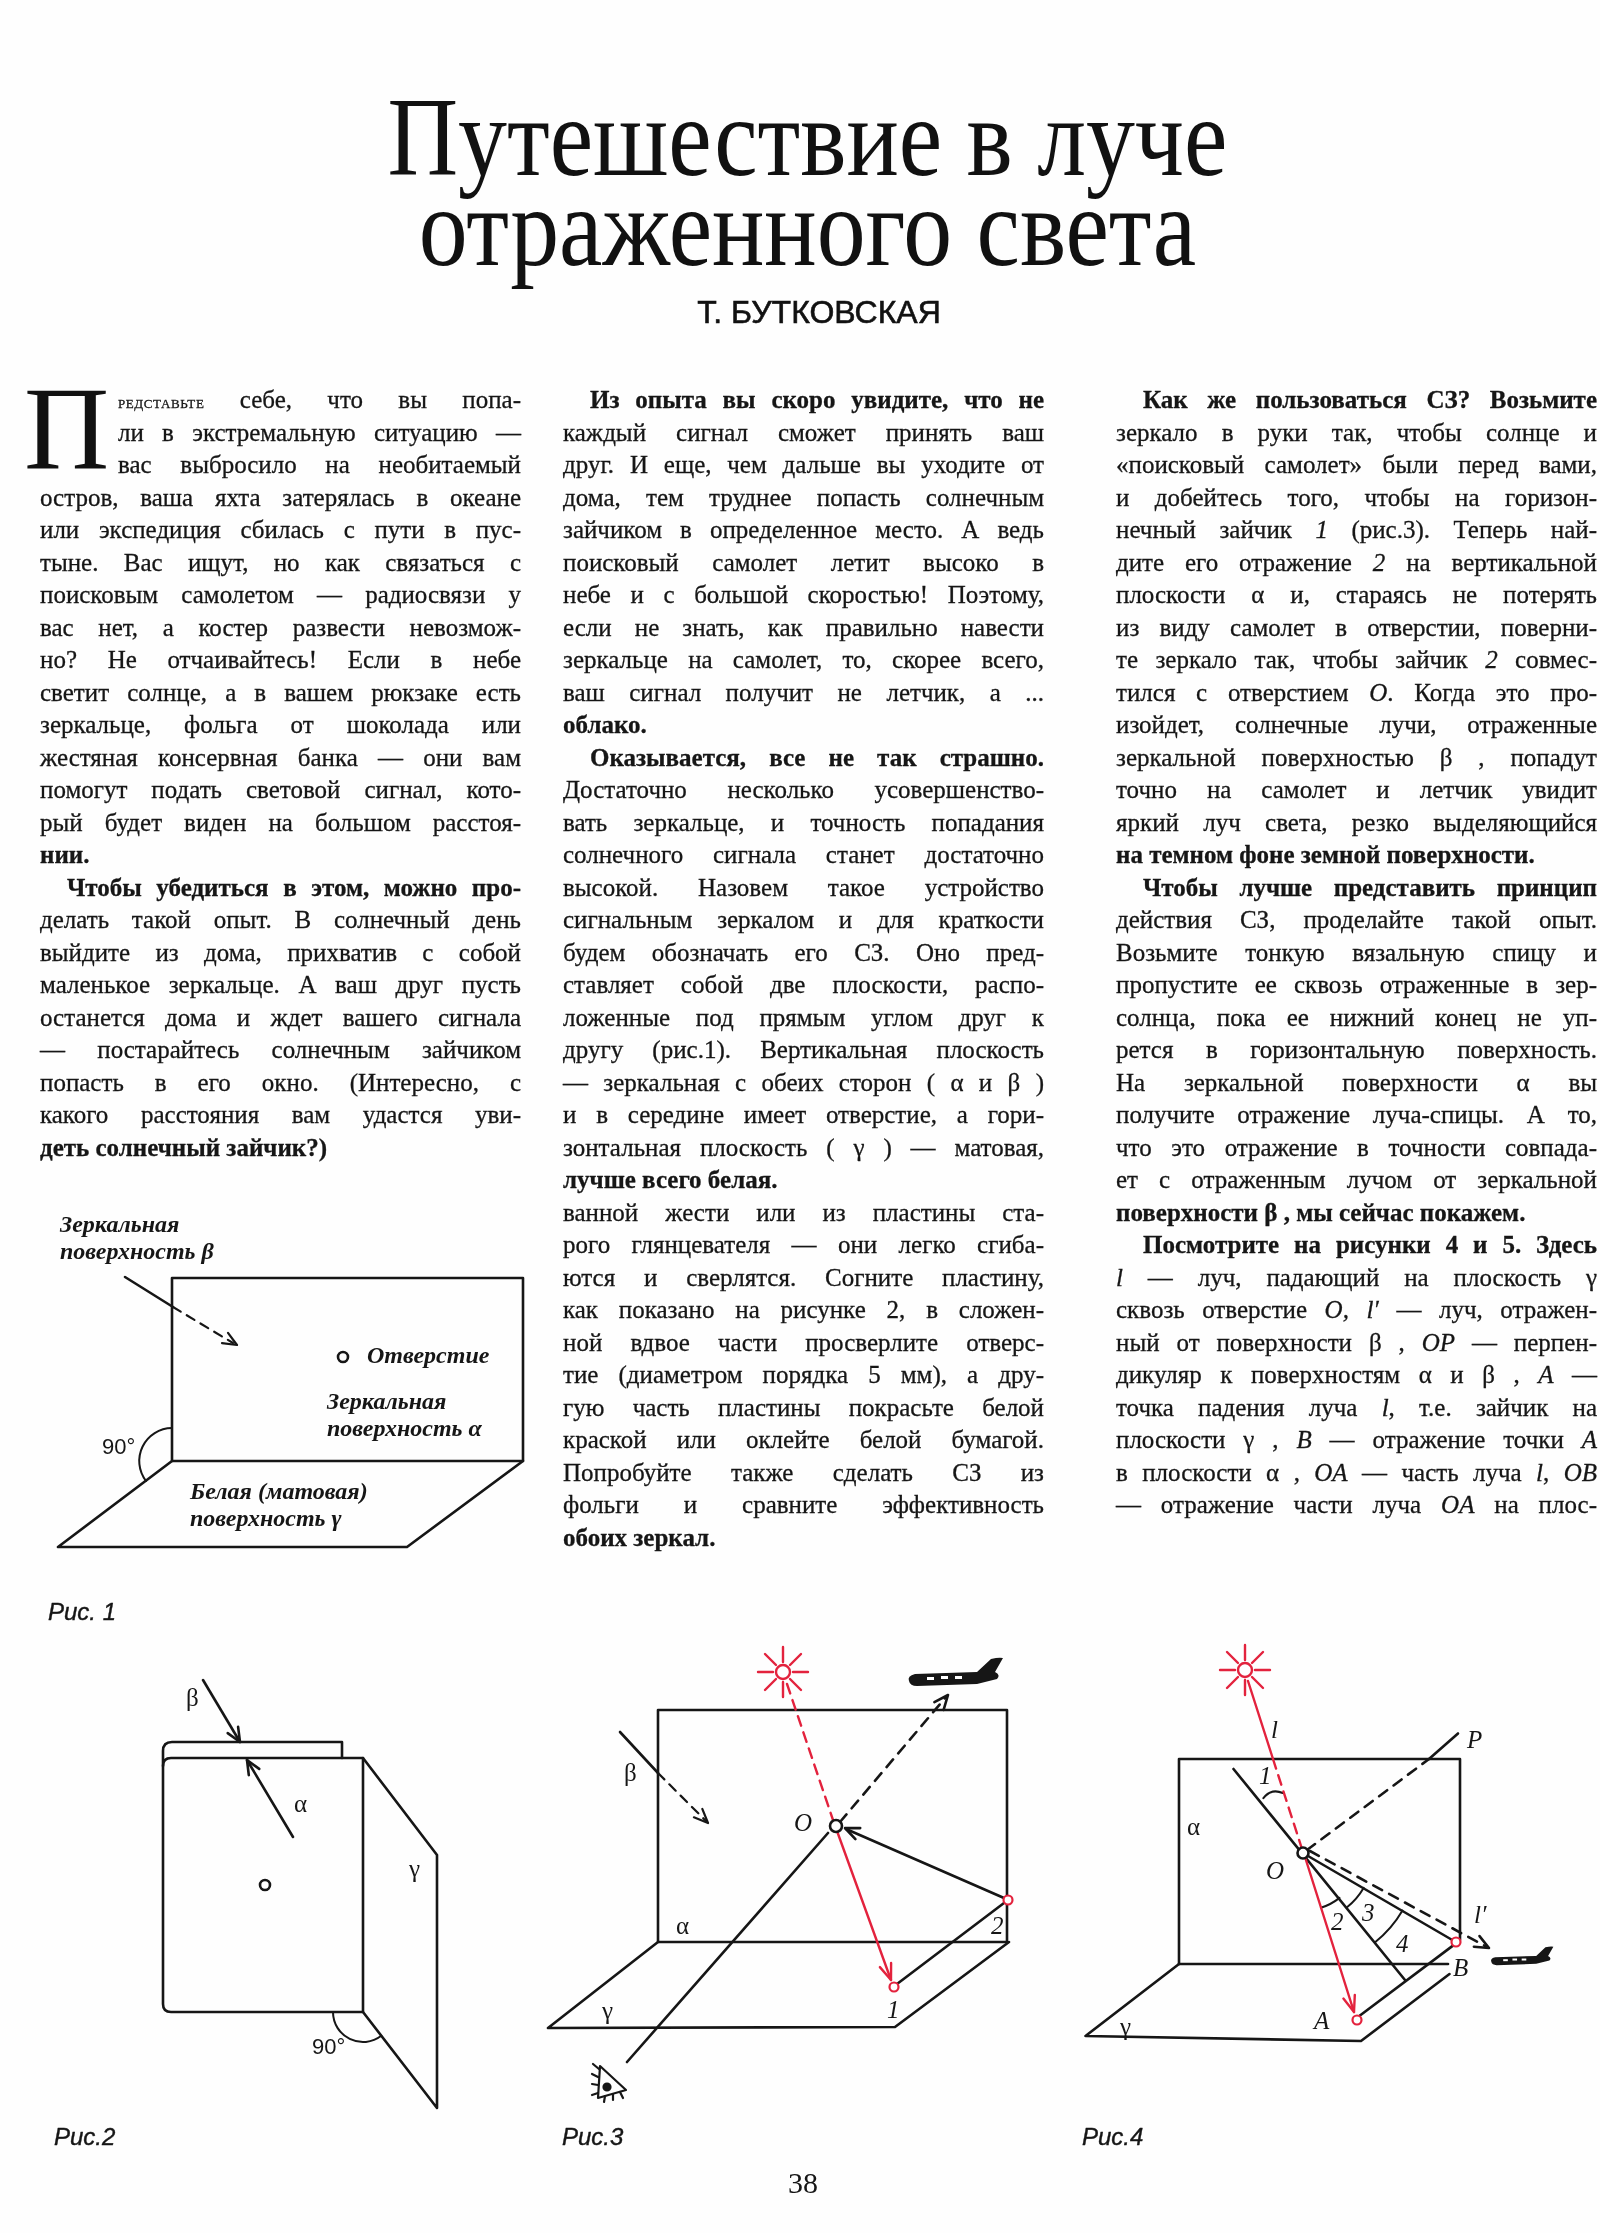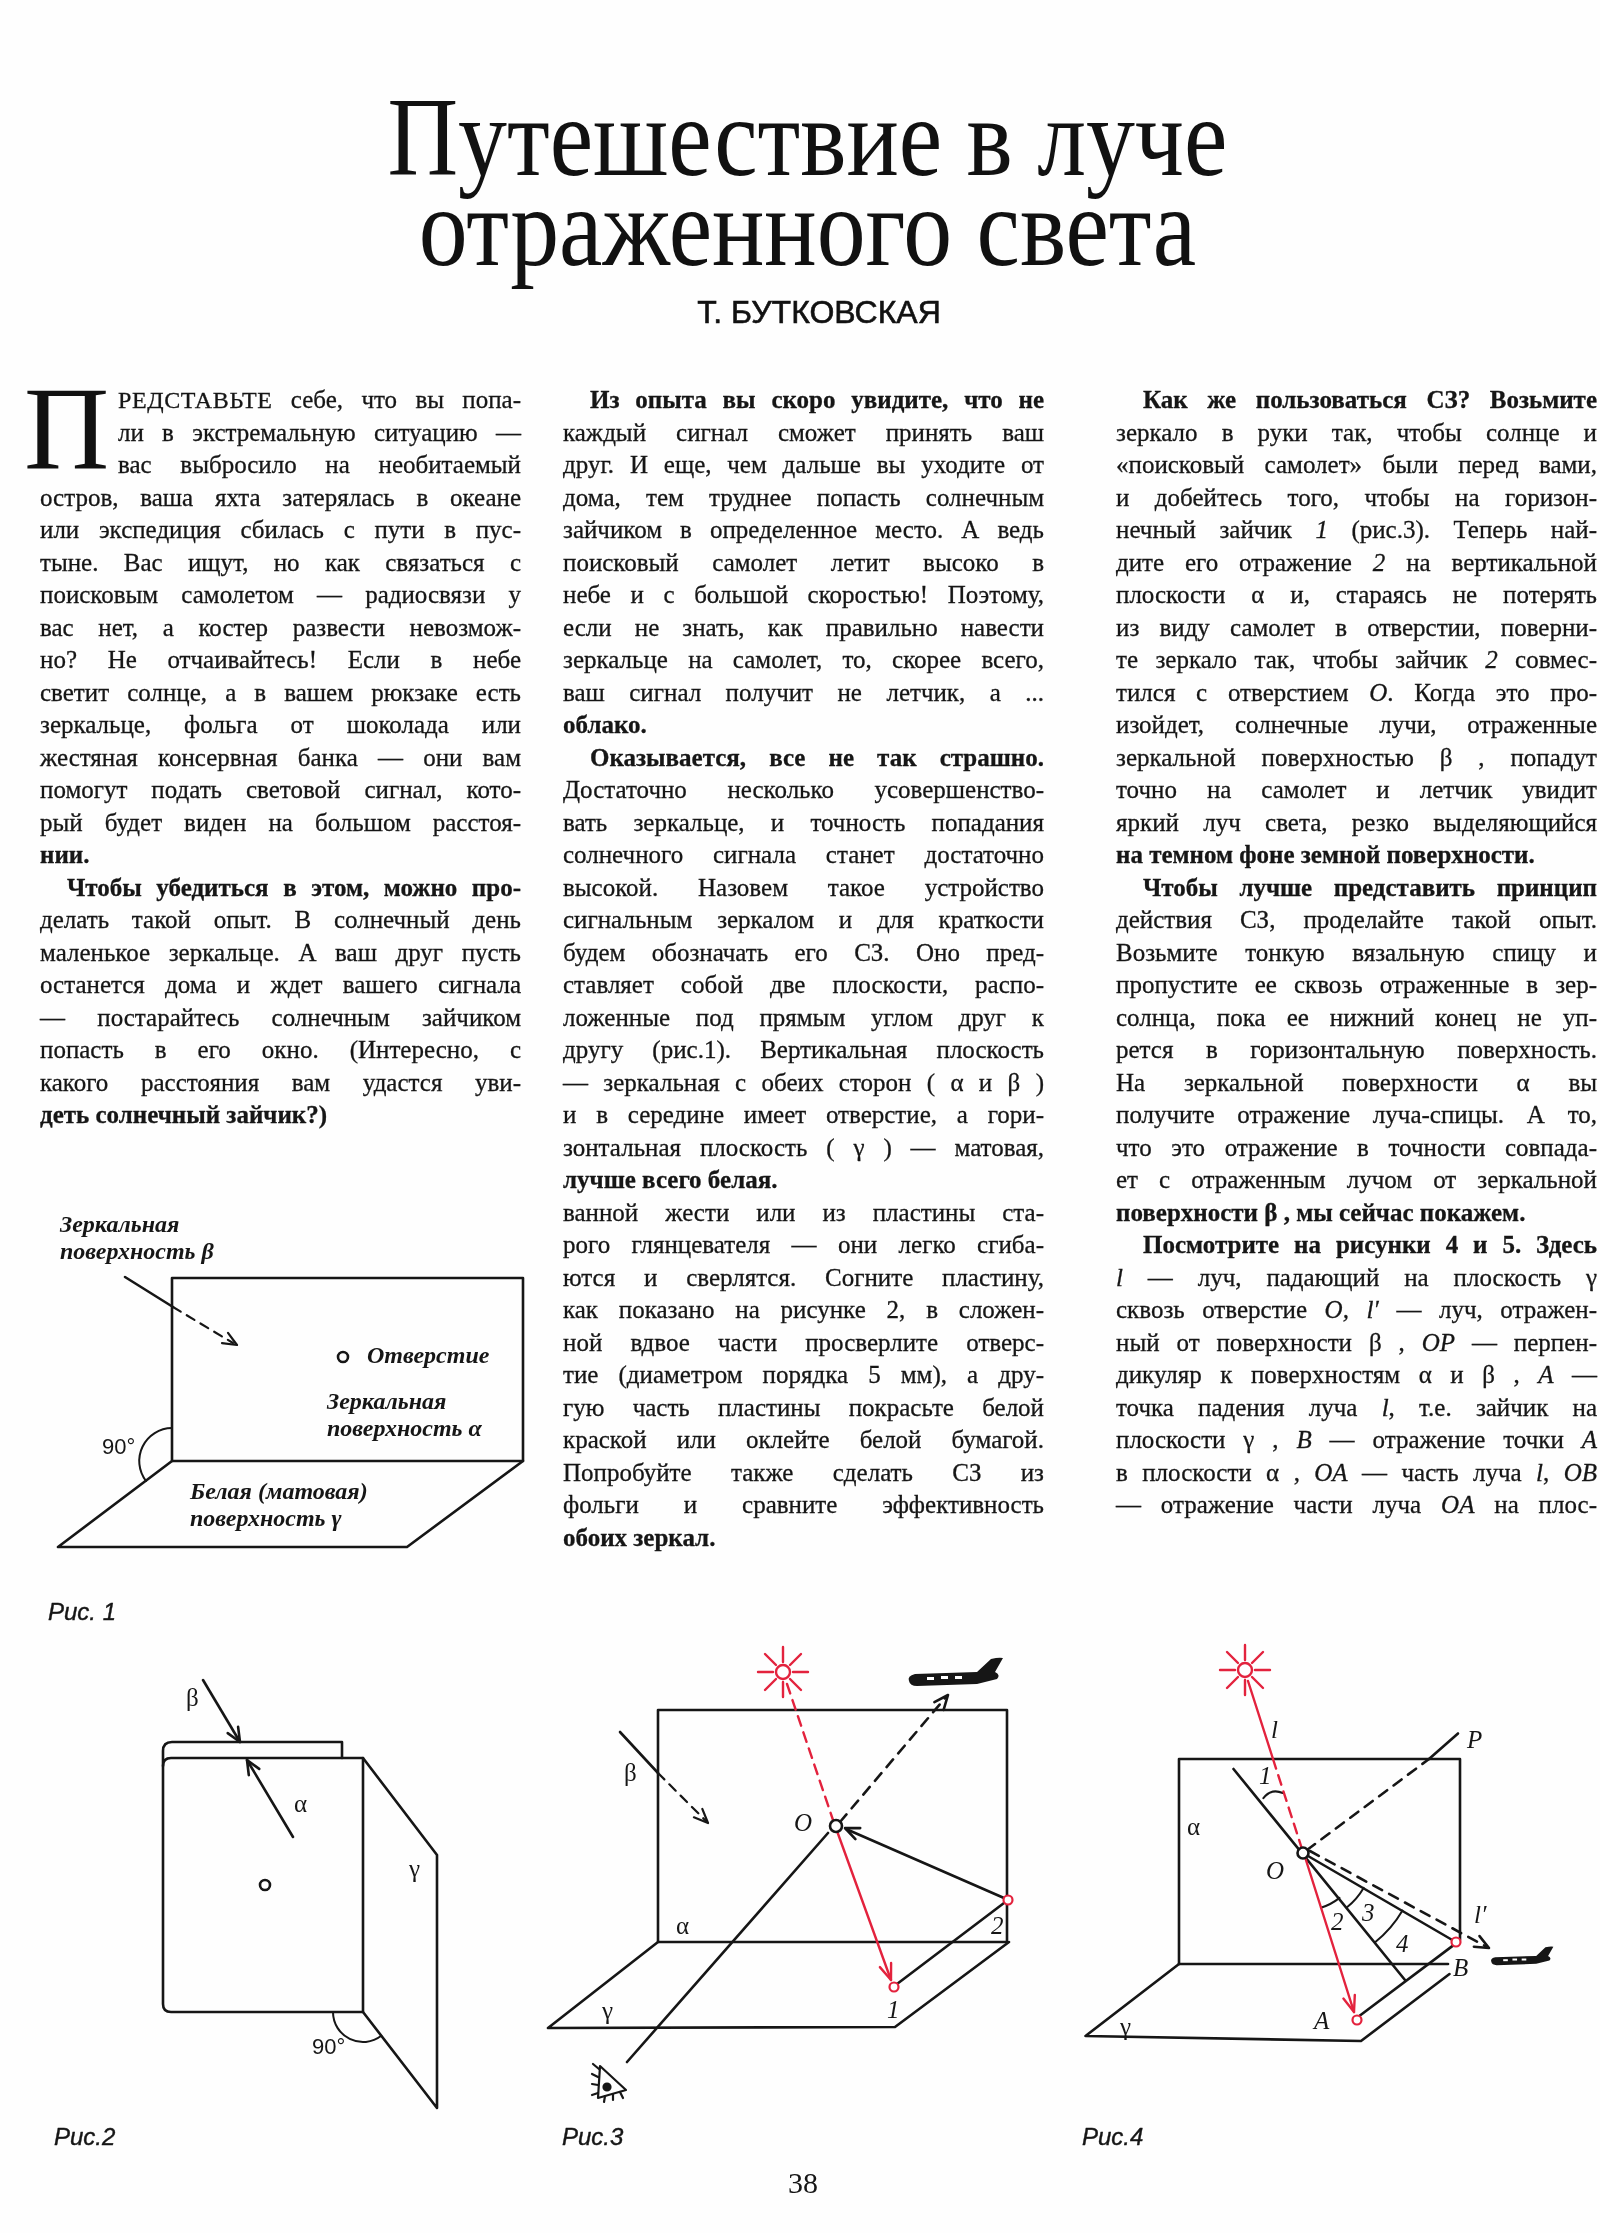--- a/index.html
+++ b/index.html
@@ -7,21 +7,21 @@
   .title-line { position: absolute; left: 7px; width: 1600px; text-align: center; font-family: "Liberation Serif", serif; font-size: 113px; line-height: 113px; color: #111; white-space: nowrap; }
   .squeeze { display: inline-block; transform: scaleX(0.865); transform-origin: center; }
   .author { position: absolute; left: 19px; top: 296px; width: 1600px; text-align: center; font-family: "Liberation Sans", sans-serif; font-size: 32px; line-height: 32px; color: #111; -webkit-text-stroke: 0.6px #111; }
   .drop-cap { position: absolute; left: 24px; top: 371px; font-family: "Liberation Serif", serif; font-size: 118px; line-height: 118px; color: #111; }
   .col { position: absolute; top: 384px; width: 481px; font-family: "Liberation Serif", serif; font-size: 25px; line-height: 32.5px; color: #161616; -webkit-text-stroke: 0.3px #161616; }
   .line { height: 32.5px; text-align: justify; text-align-last: justify; overflow: visible; }
   .line.end { text-align-last: left; font-weight: bold; }
   .line.ind { padding-left: 27px; font-weight: bold; }
   .line.dc { padding-left: 78px; }
   .i { font-style: italic; }
-  .sc { font-size: 24px; letter-spacing: 0.6px; font-family: Liberation Serif, serif; }
+  .sc { font-size: 13px; letter-spacing: 0.6px; font-family: Liberation Serif, serif; }
   svg.figs { position: absolute; left: 0; top: 0; pointer-events: none; }
   .lbl-ru { font-family: "Liberation Serif", serif; font-style: italic; font-weight: bold; font-size: 24px; fill: #161616; stroke: none; }
   .lbl-gr { font-family: "Liberation Serif", serif; font-size: 25px; fill: #161616; stroke: none; }
   .lbl-it { font-family: "Liberation Serif", serif; font-style: italic; font-size: 25px; fill: #161616; stroke: none; }
   .lbl-num { font-family: "Liberation Sans", sans-serif; font-size: 22px; fill: #161616; stroke: none; }
   .cap { font-family: "Liberation Sans", sans-serif; font-style: italic; font-size: 24px; fill: #161616; stroke: #161616; stroke-width: 0.4; }
   .pg { font-family: "Liberation Serif", serif; font-size: 30px; fill: #161616; stroke: none; }
 </style>
 </head>
 <body>
@@ -47,20 +47,21 @@
     <div class="line">вас нет, а костер развести невозмож-</div>
     <div class="line">но? Не отчаивайтесь! Если в небе</div>
     <div class="line">светит солнце, а в вашем рюкзаке есть</div>
     <div class="line">зеркальце, фольга от шоколада или</div>
     <div class="line">жестяная консервная банка — они вам</div>
     <div class="line">помогут подать световой сигнал, кото-</div>
     <div class="line">рый будет виден на большом расстоя-</div>
     <div class="line end">нии.</div>
     <div class="line ind">Чтобы убедиться в этом, можно про-</div>
     <div class="line">делать такой опыт. В солнечный день</div>
+    <div class="line">выйдите из дома, прихватив с собой</div>
     <div class="line">маленькое зеркальце. А ваш друг пусть</div>
     <div class="line">останется дома и ждет вашего сигнала</div>
     <div class="line">— постарайтесь солнечным зайчиком</div>
     <div class="line">попасть в его окно. (Интересно, с</div>
     <div class="line">какого расстояния вам удастся уви-</div>
     <div class="line end">деть солнечный зайчик?)</div>
   </div>
 <div class="col" style="left:563px">
     <div class="line ind">Из опыта вы скоро увидите, что не</div>
     <div class="line">каждый сигнал сможет принять ваш</div>

